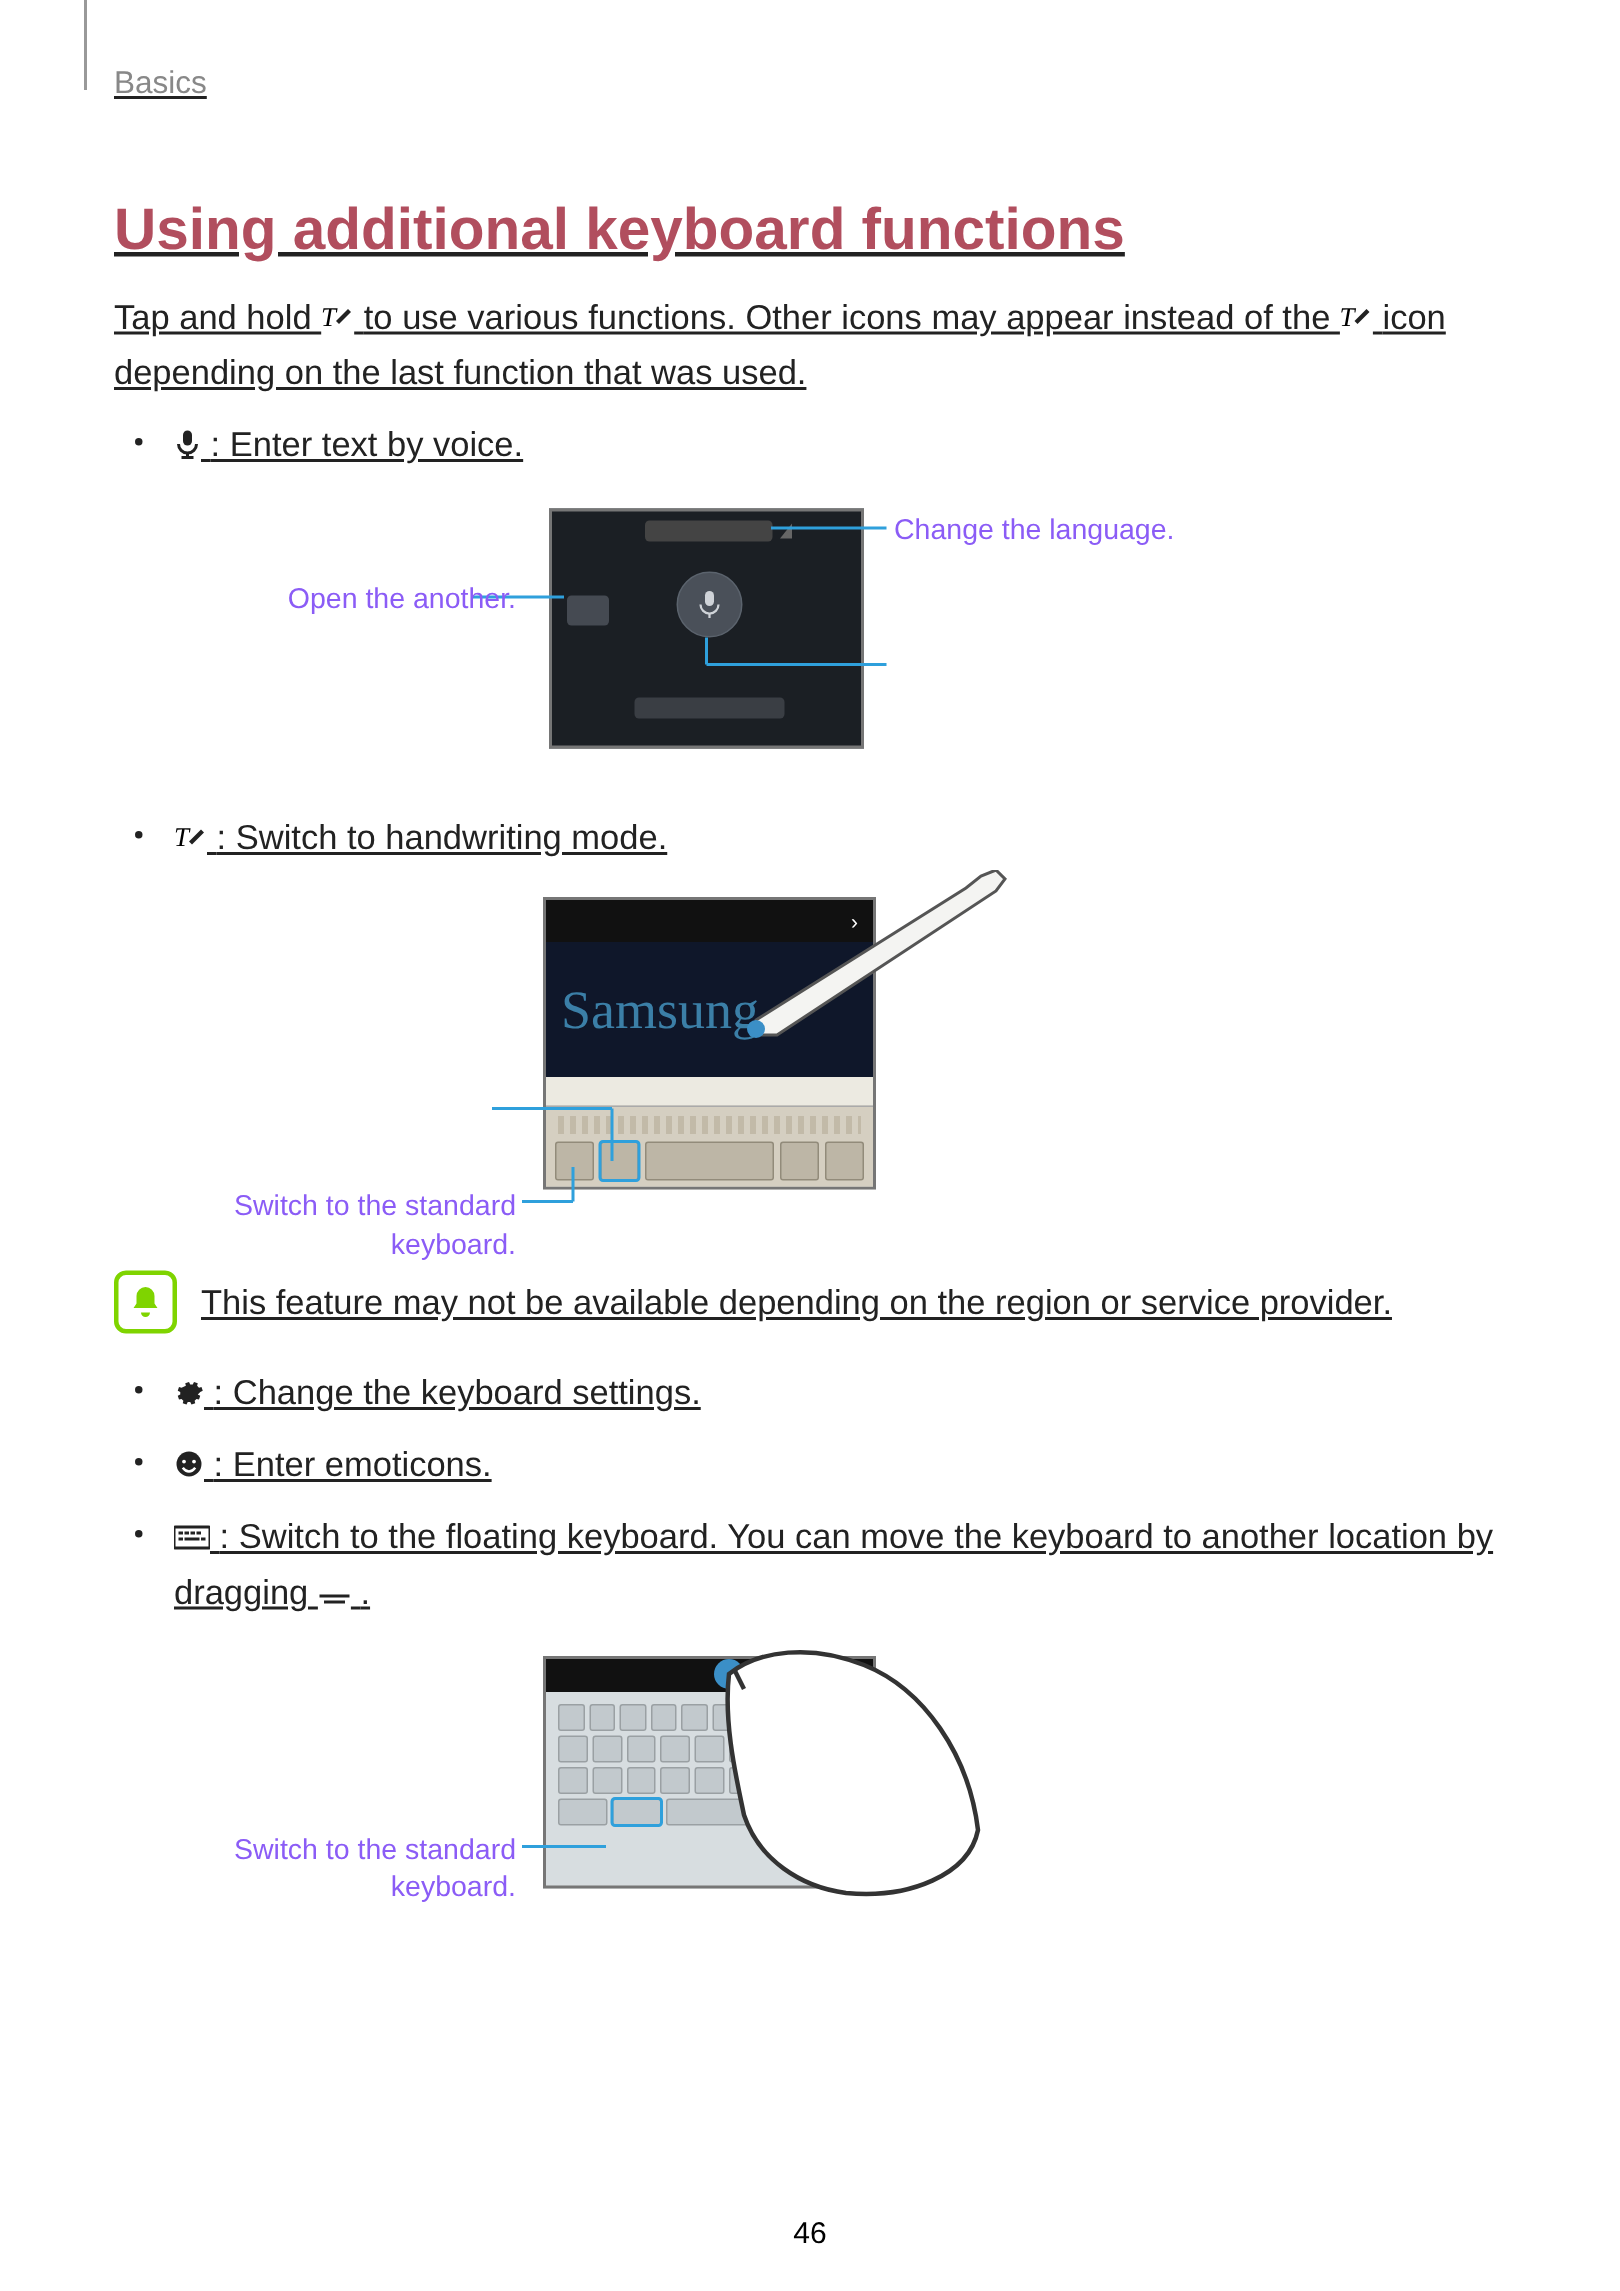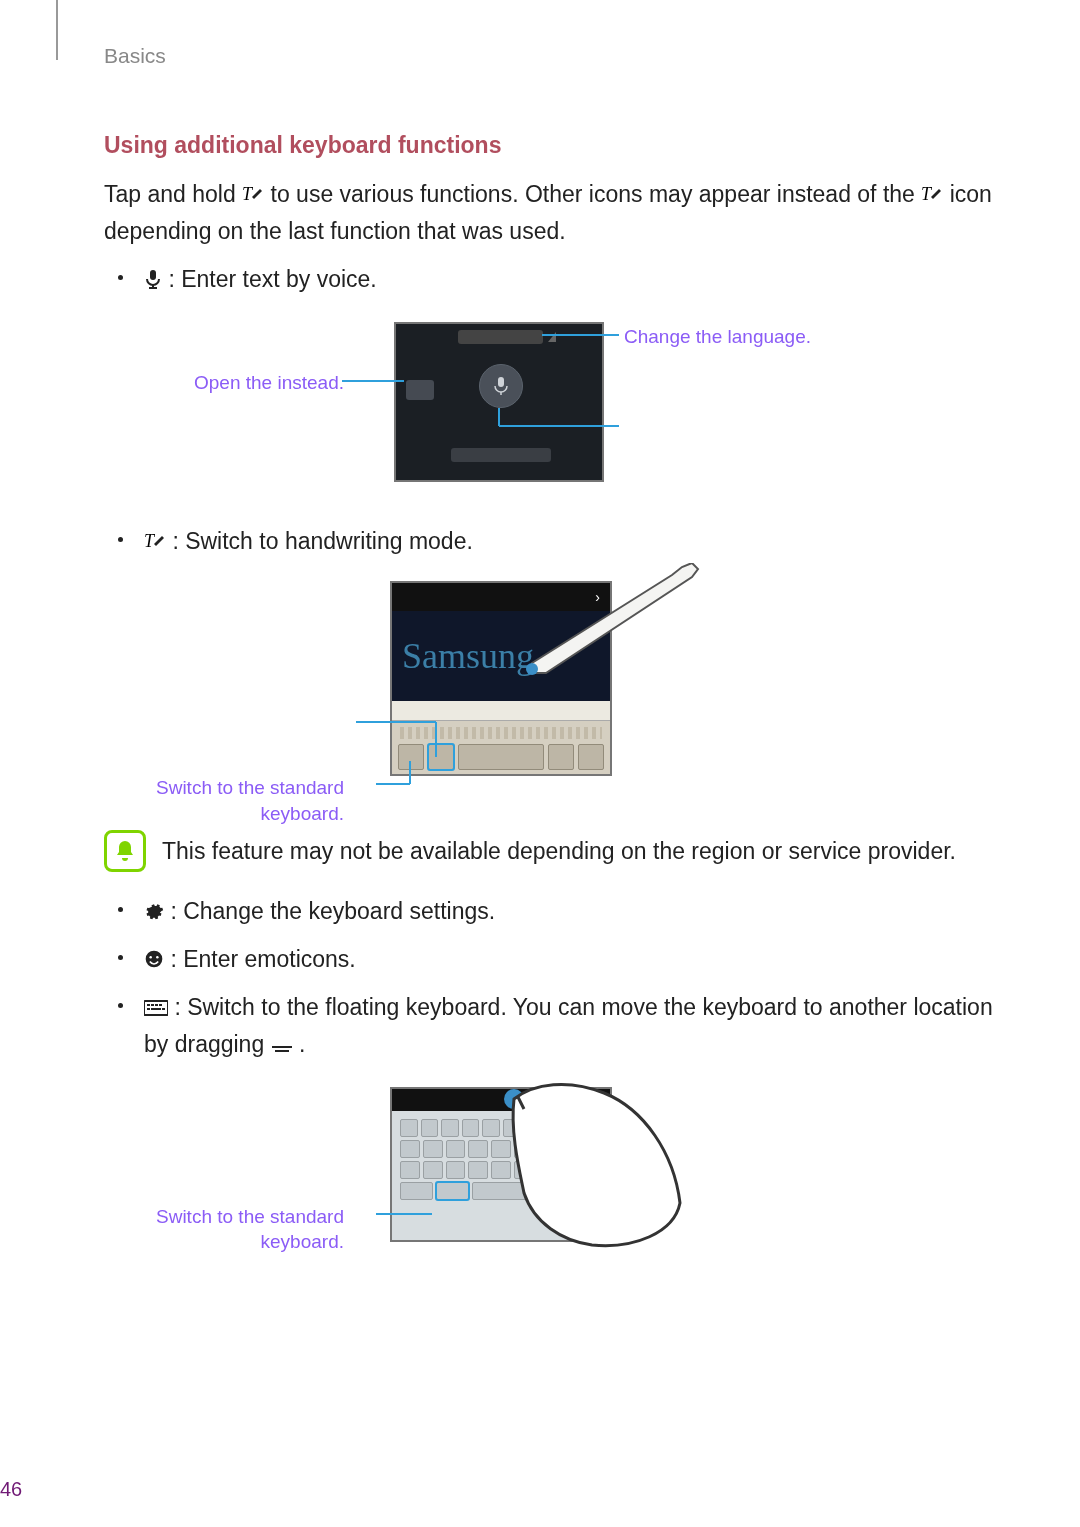--- a/index.html
+++ b/index.html
@@ -5,41 +5,42 @@
   * { box-sizing: border-box; margin: 0; padding: 0; }
   body {
     font-family: Arial, Helvetica, sans-serif;
     background: #fff;
     width: 1080px;
     height: 1527px;
     position: relative;
     color: #222;
   }
   .page {
-    padding: 40px 76px 0 104px;
+    padding: 40px 76px 0 76px;
     position: relative;
     height: 100%;
+    text-decoration: underline;
   }
   .top-rule {
     position: absolute;
     left: 56px;
     top: 0;
     width: 2px;
     height: 60px;
     background: #999;
   }
   .breadcrumb {
     font-size: 21px;
     color: #888;
     margin-bottom: 64px;
     margin-top: 4px;
   }
   h2.section-title {
     color: #b14e5e;
-    font-size: 23px;
+    font-size: 39px;
     font-weight: bold;
     margin-bottom: 18px;
   }
   p.intro {
     font-size: 23px;
     line-height: 1.5;
     margin-bottom: 14px;
   }
   .inline-icon {
     display: inline-block;
@@ -186,21 +187,21 @@
   }
   .float-shot .bar {position:absolute;top:0;left:0;right:0;height:22px;background:#111;color:#fff;text-align:right;font-size:13px;padding-right:8px}
   .float-shot .kb {position:absolute;top:30px;left:8px;right:8px;bottom:6px;}
   .float-shot .row{display:flex;gap:3px;margin-bottom:3px}
   .float-shot .k{flex:1;height:18px;background:#c2c9cd;border:1px solid #9aa0a3;border-radius:2px}
   .float-shot .sp{flex:3}
   .float-shot .hi{outline:2px solid #2fa0dc;outline-offset:-1px}
   .hand-svg {position:absolute;left:370px;top:-10px;}
   .page-num {
     position: absolute; bottom: 26px; left: 0; right: 0;
-    text-align: left; font-size: 20px; color: #701a75;
+    text-align: center; font-size: 20px; color: #000000;
   }
 </style>
 </head>
 <body>
 
 <div class="page">
   <div class="top-rule"></div>
 
   <div class="breadcrumb">Basics</div>
 
@@ -251,21 +252,21 @@
           </svg>
       </div>
       <div class="tap"></div>
     </div>
     <svg width="900" height="180" style="position:absolute;left:0;top:0;pointer-events:none">
       <line x1="238" y1="63" x2="300" y2="63" class="callout-line"></line>
       <line x1="438" y1="17" x2="515" y2="17" class="callout-line"></line>
       <line x1="395" y1="90" x2="395" y2="108" class="callout-line"></line>
       <line x1="395" y1="108" x2="515" y2="108" class="callout-line"></line>
     </svg>
-    <div class="callout" style="right:660px;top:52px;text-align:right">Open the instead.</div>
+    <div class="callout" style="right:660px;top:52px;text-align:right">Open the another.</div>
     <div class="callout" style="left:520px;top:6px">Change the language.</div>
   </div>
 
   <ul class="bullets">
     <li>
       <span class="inline-icon">
         <svg width="22" height="20">
             <text x="0" y="16" font-family="serif" font-size="18" font-style="italic">T</text>
             <path d="M12 15 L20 7 L18 5 L10 13 Z" fill="#222"></path>
           </svg>

